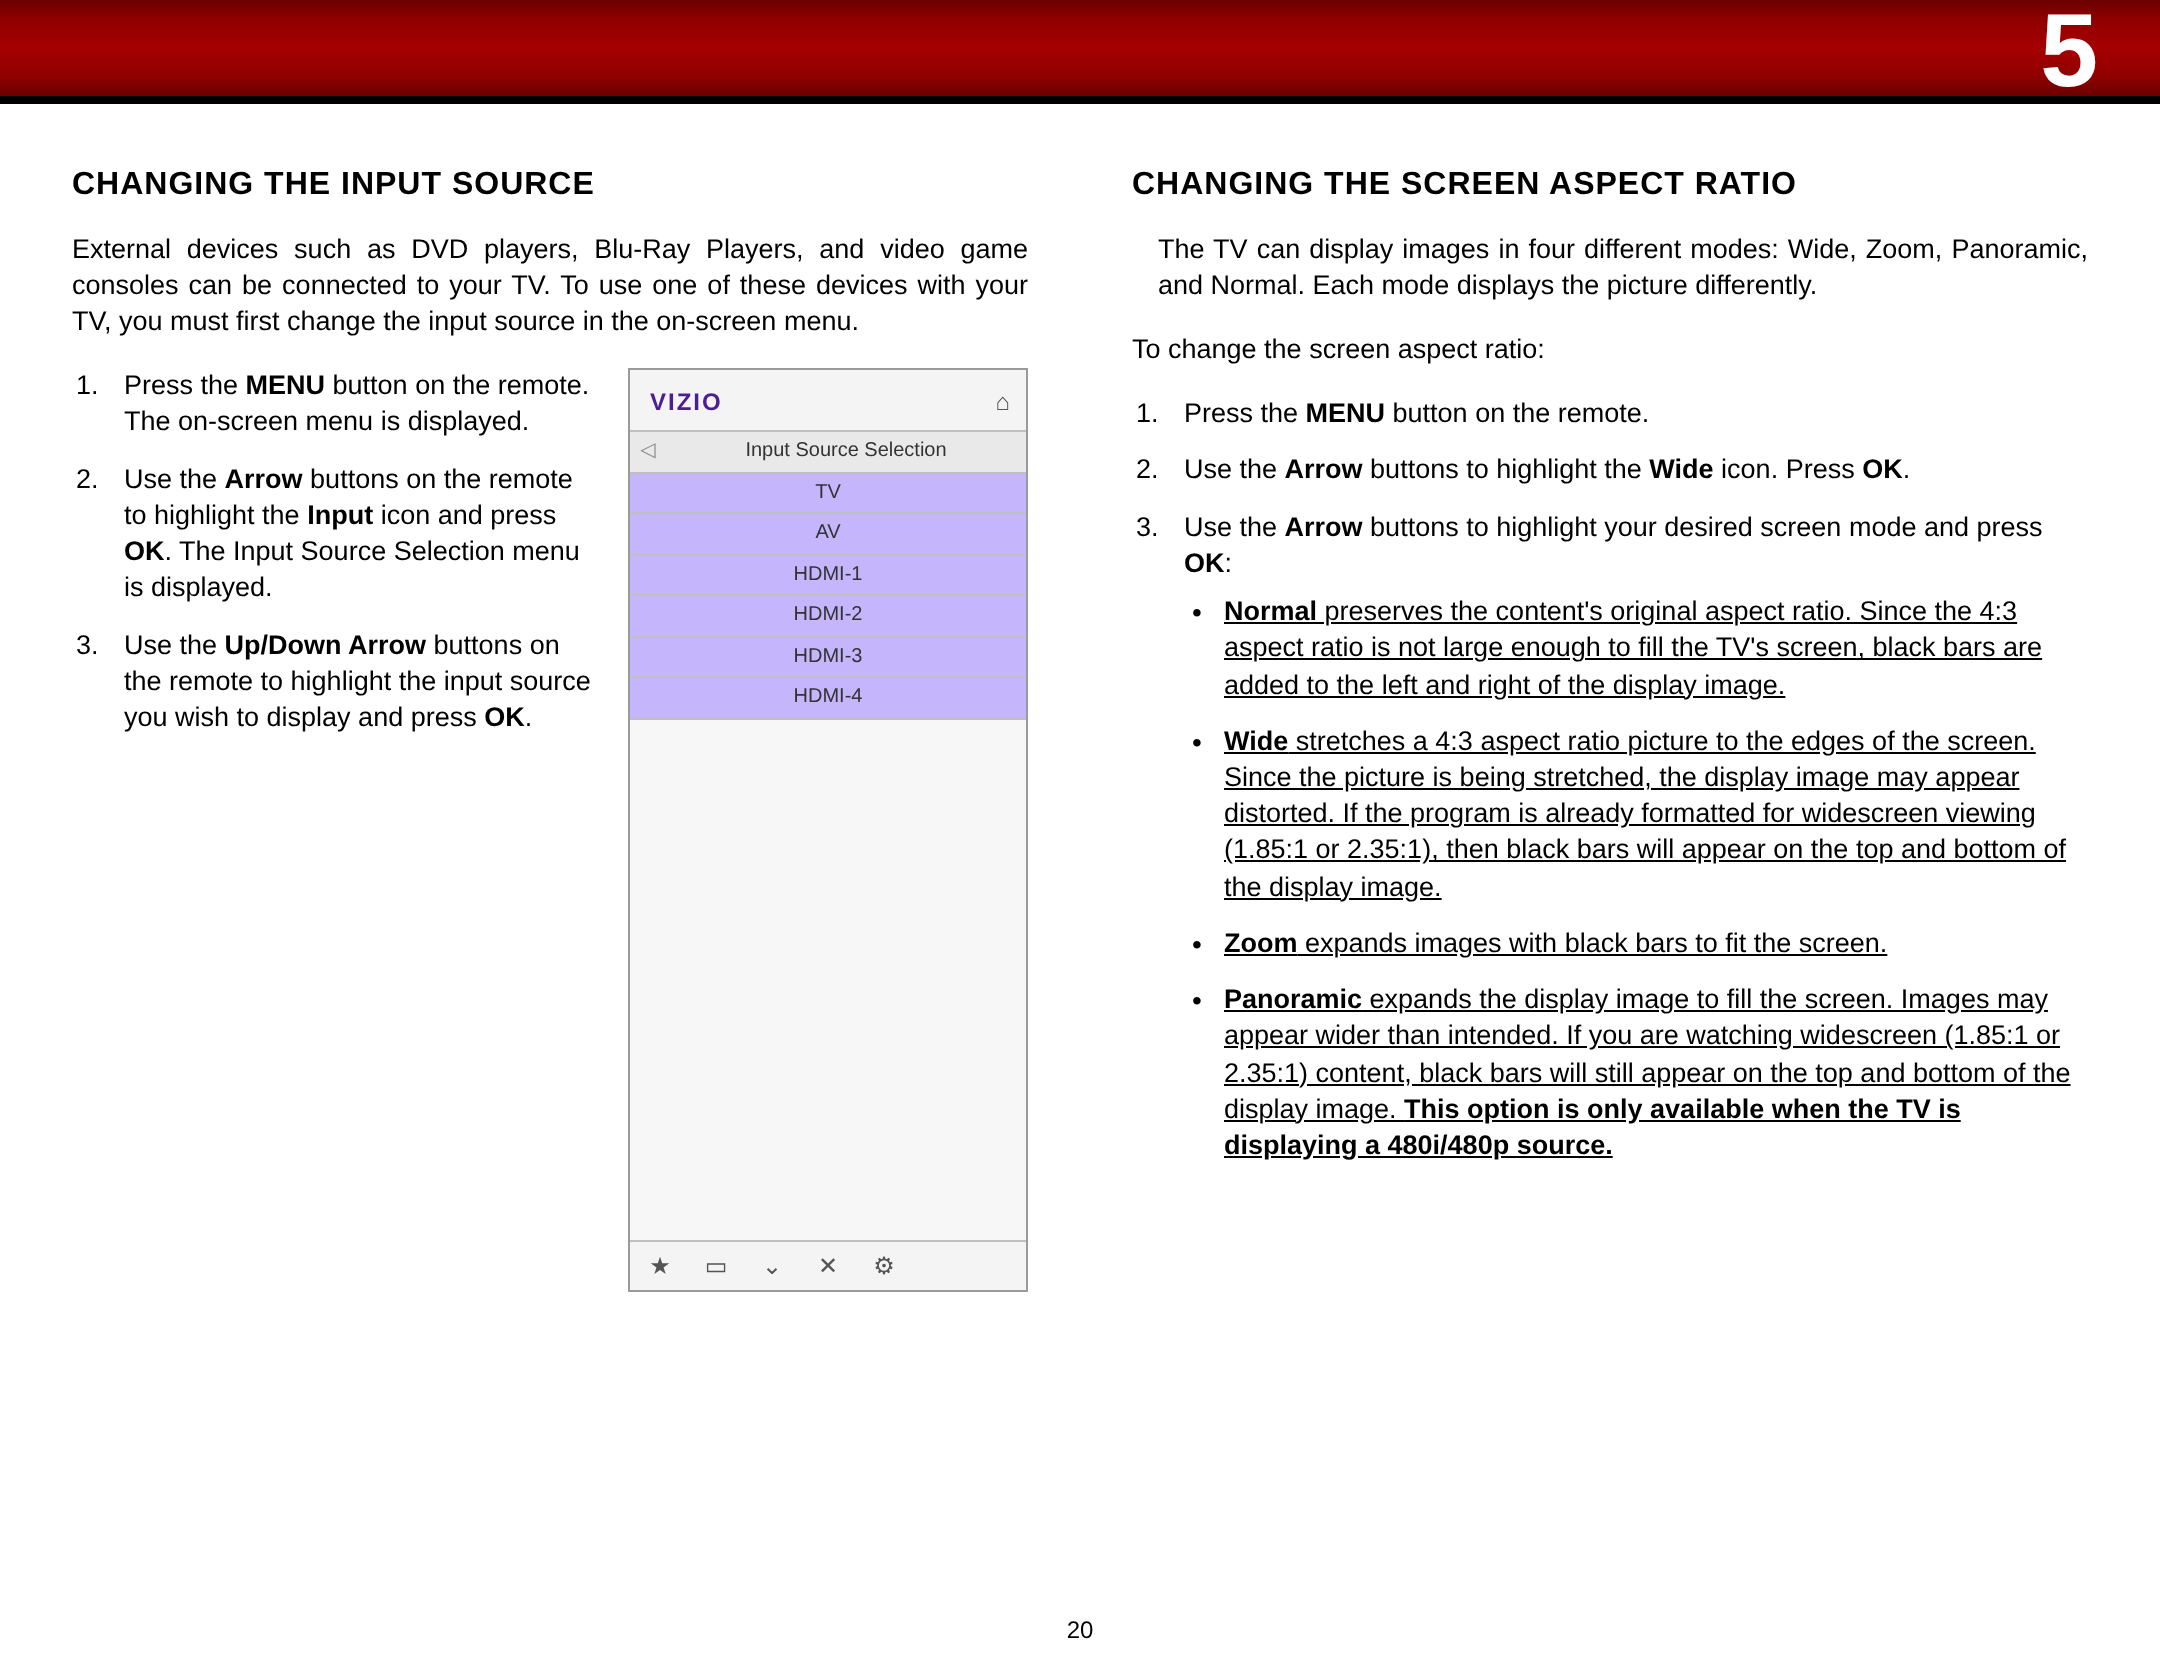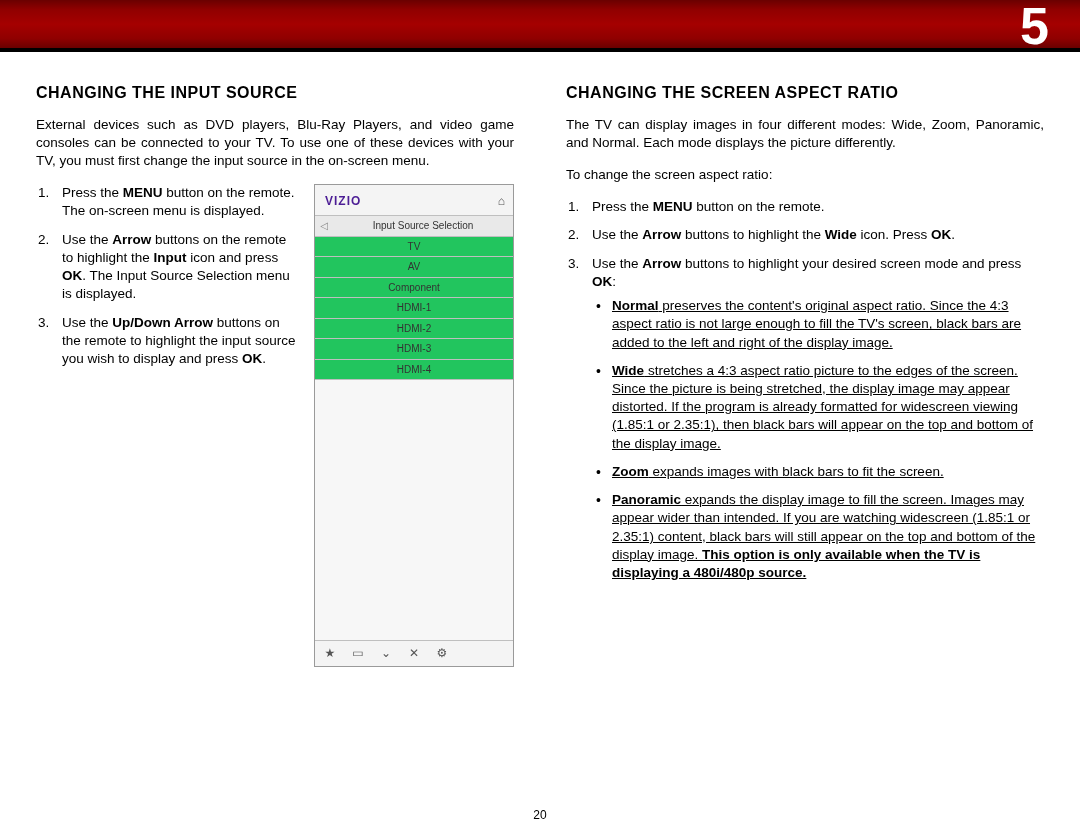--- a/index.html
+++ b/index.html
@@ -39,21 +39,21 @@
     color: #000;
   }
   h2 {
     font-size: 16px;
     font-weight: 800;
     letter-spacing: 0.5px;
     margin-bottom: 12px;
     text-transform: uppercase;
   }
   .para { margin-bottom: 14px; text-align: justify; }
-  .para.right-col { text-align: justify; }
+  .para.right-col { text-align: justify; margin-left: 13px; }
   ol { list-style: none; counter-reset: step; padding-left: 0; }
   ol > li {
     counter-increment: step;
     position: relative;
     padding-left: 26px;
     margin-bottom: 10px;
   }
   ol > li::before {
     content: counter(step) ".";
     position: absolute;
@@ -118,21 +118,21 @@
   .menu-title {
     flex: 1;
     text-align: center;
     padding: 3px 0;
     font-size: 10px;
   }
   .menu-item {
     border-bottom: 1px solid #bfbfbf;
     text-align: center;
     padding: 3px 16px;
-    background: #22c55e;
+    background: #c4b5fd;
   }
   .menu-body { height: 260px; background: #f7f7f7; }
   .menu-footer {
     border-top: 1px solid #bfbfbf;
     display: flex;
     padding: 4px 6px;
     gap: 10px;
     font-size: 12px;
     color: #555;
     justify-content: flex-start;
@@ -177,21 +177,20 @@
         <div class="menu-header">
           <span class="menu-brand">VIZIO</span>
           <span class="home-icon">⌂</span>
         </div>
         <div class="menu-title-row">
           <div class="menu-back">◁</div>
           <div class="menu-title">Input Source Selection</div>
         </div>
         <div class="menu-item">TV</div>
         <div class="menu-item">AV</div>
-        <div class="menu-item">Component</div>
         <div class="menu-item">HDMI-1</div>
         <div class="menu-item">HDMI-2</div>
         <div class="menu-item">HDMI-3</div>
         <div class="menu-item">HDMI-4</div>
         <div class="menu-body"></div>
         <div class="menu-footer">
           <span>★</span>
           <span>▭</span>
           <span>⌄</span>
           <span>✕</span>

